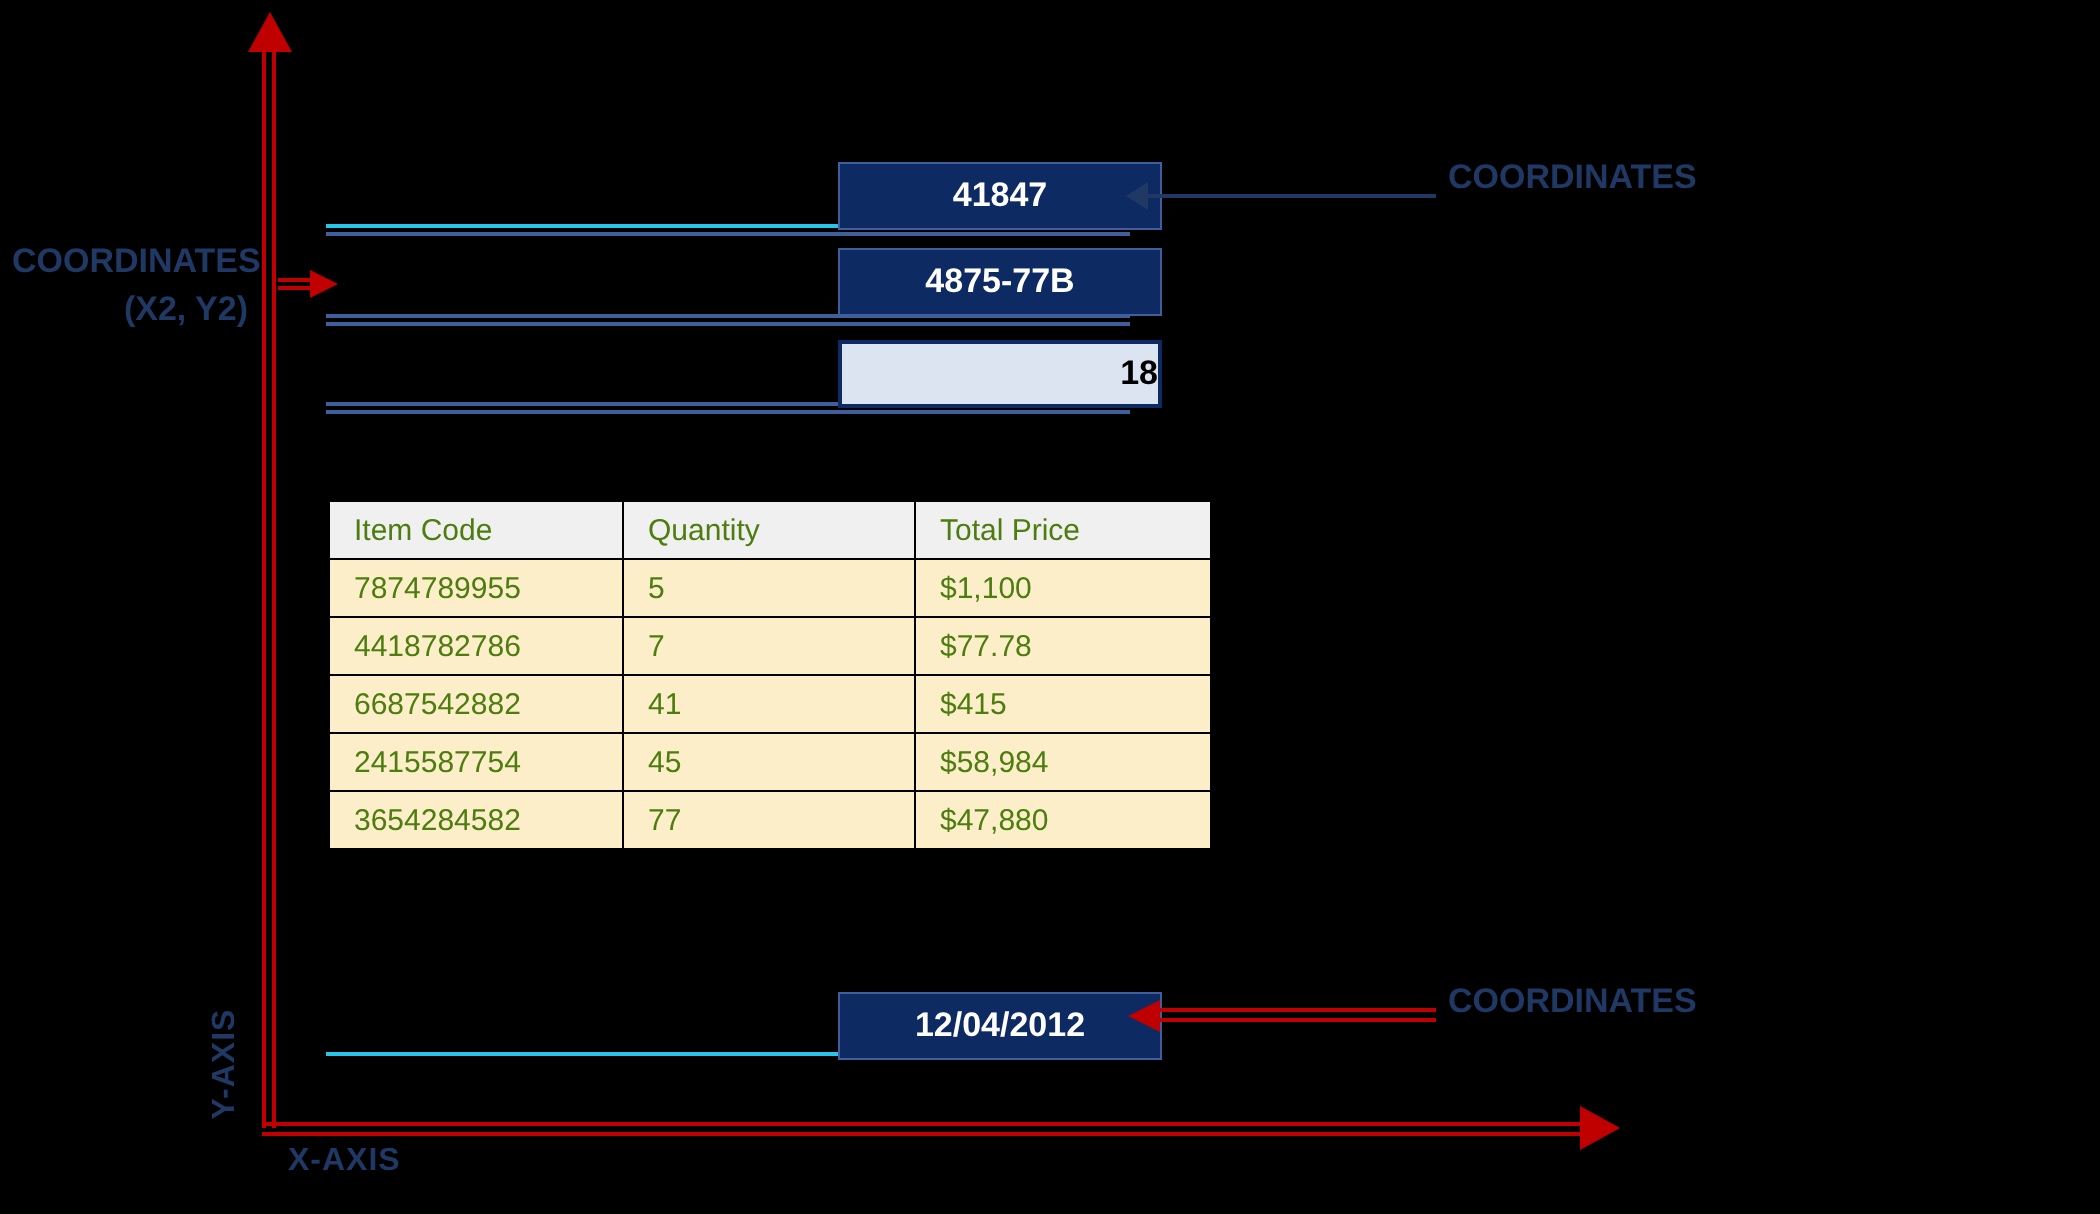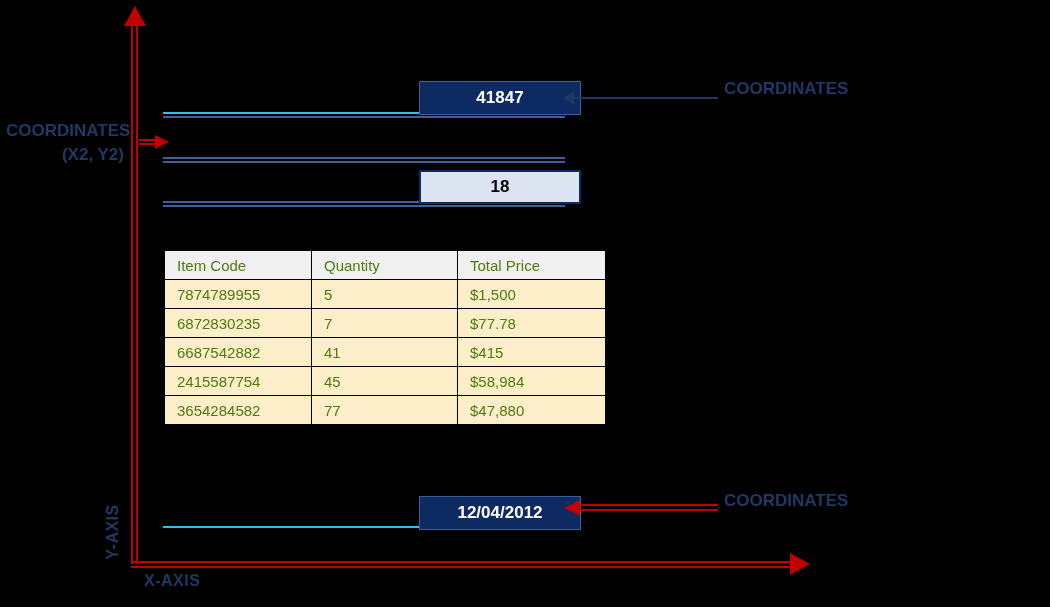--- a/index.html
+++ b/index.html
@@ -115,43 +115,46 @@
   <div class="abs rule slate" style="top:116px;"></div>
   <div class="abs rule slate" style="top:157px;"></div>
   <div class="abs rule slate" style="top:161px;"></div>
   <div class="abs rule slate" style="top:201px;"></div>
   <div class="abs rule slate" style="top:205px;"></div>
   <div class="abs rule cyan" style="top:526px;"></div>
 
   <div class="abs field-box navy" style="top:81px;">
     <span>41847</span>
   </div>
-  <div class="abs field-box light" style="top:170px;">
+  <div class="abs field-box navy" style="top:124px;">
+    <span>4875-77B</span>
+  </div>
+  <div class="abs field-box light" style="top:170px;justify-content:flex-end;">
     <span>18</span>
   </div>
   <div class="abs field-box navy" style="top:496px;">
     <span>12/04/2012</span>
   </div>
 
   <table class="abs items-table">
     <thead>
       <tr>
         <th class="col-item">Item Code</th>
         <th class="col-qty">Quantity</th>
         <th class="col-price">Total Price</th>
       </tr>
     </thead>
     <tbody>
         <tr>
           <td>7874789955</td>
           <td>5</td>
-          <td>$1,500</td>
+          <td>$1,100</td>
         </tr>
         <tr>
-          <td>6872830235</td>
+          <td>4418782786</td>
           <td>7</td>
           <td>$77.78</td>
         </tr>
         <tr>
           <td>6687542882</td>
           <td>41</td>
           <td>$415</td>
         </tr>
         <tr>
           <td>2415587754</td>

